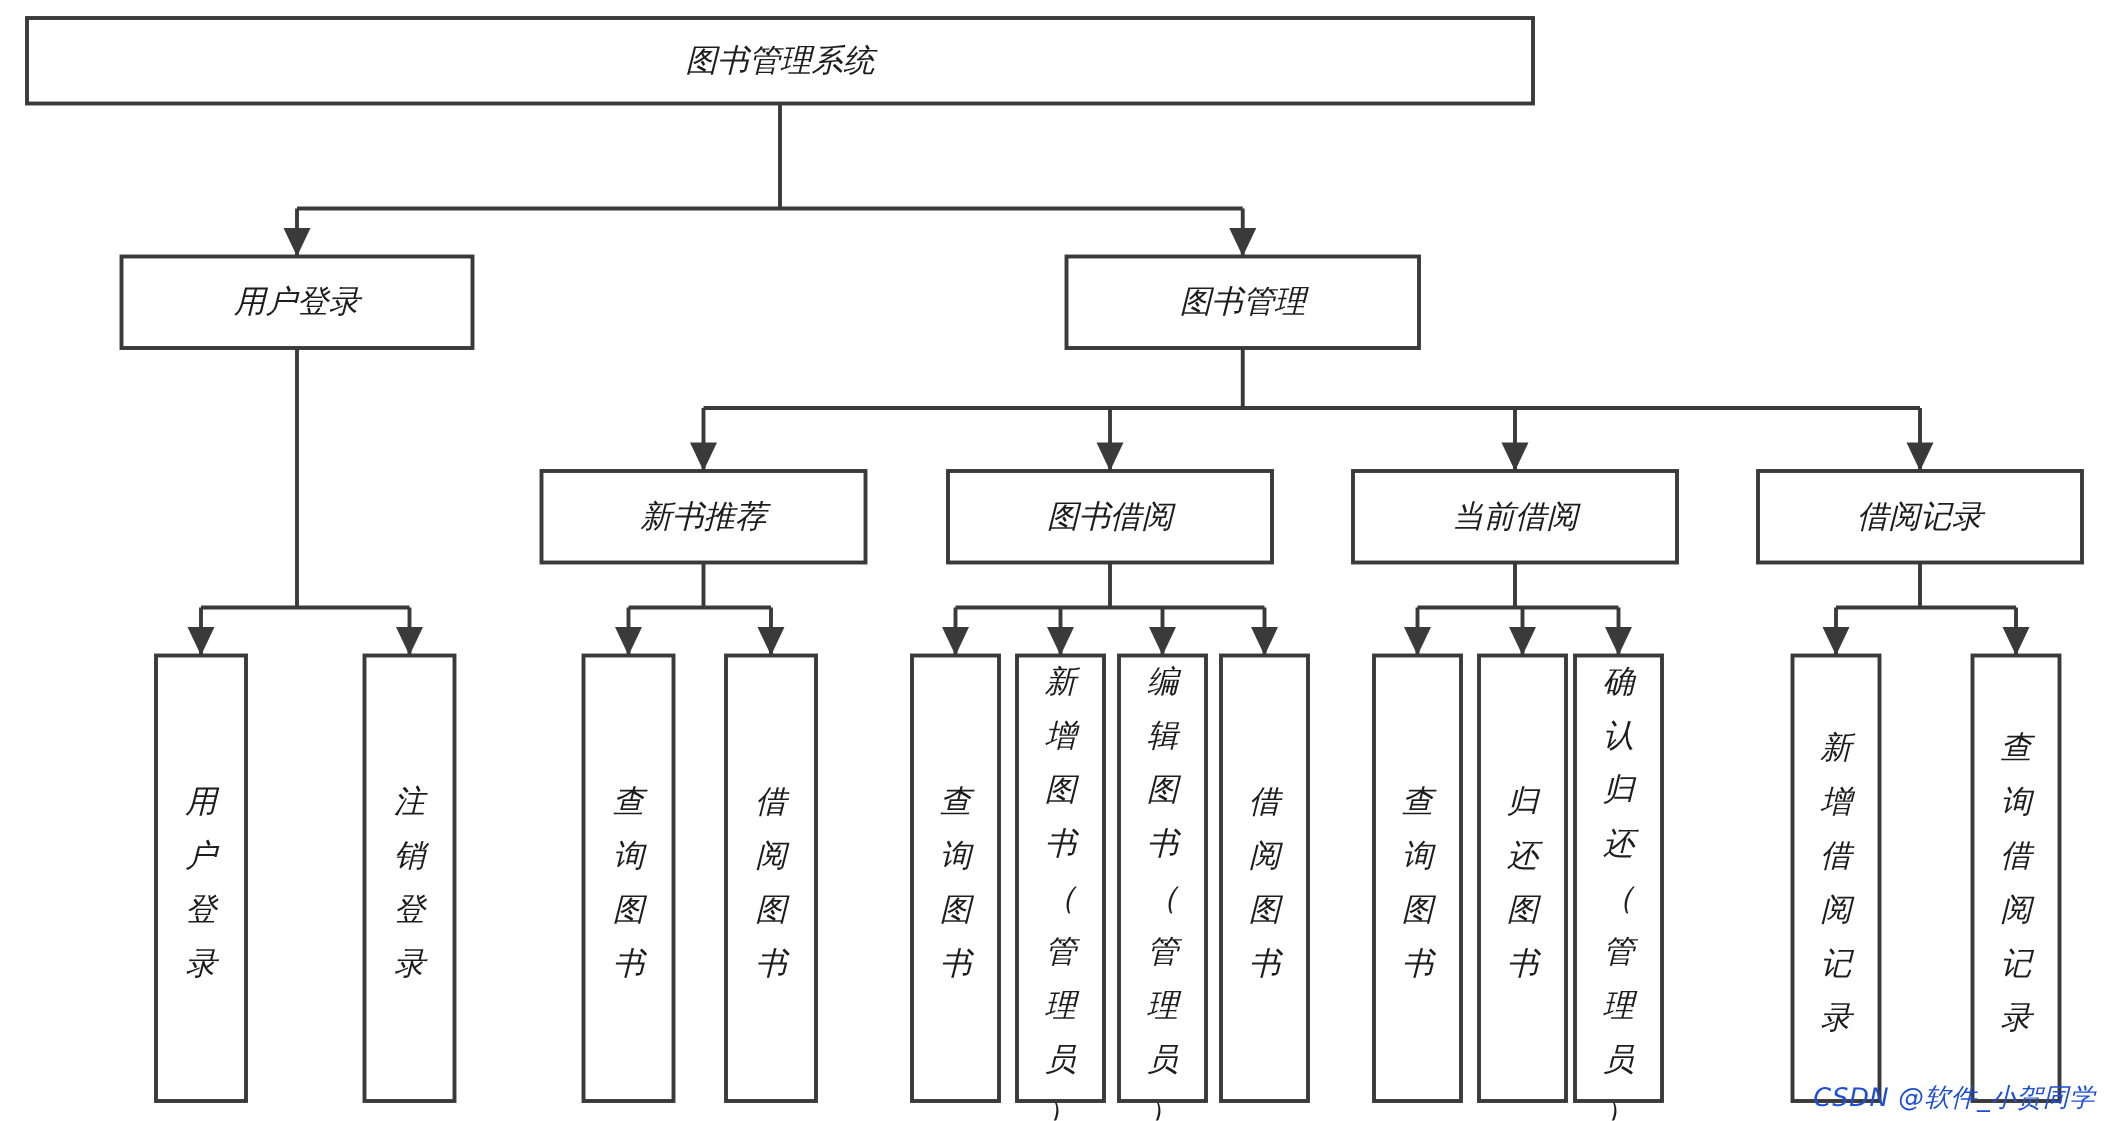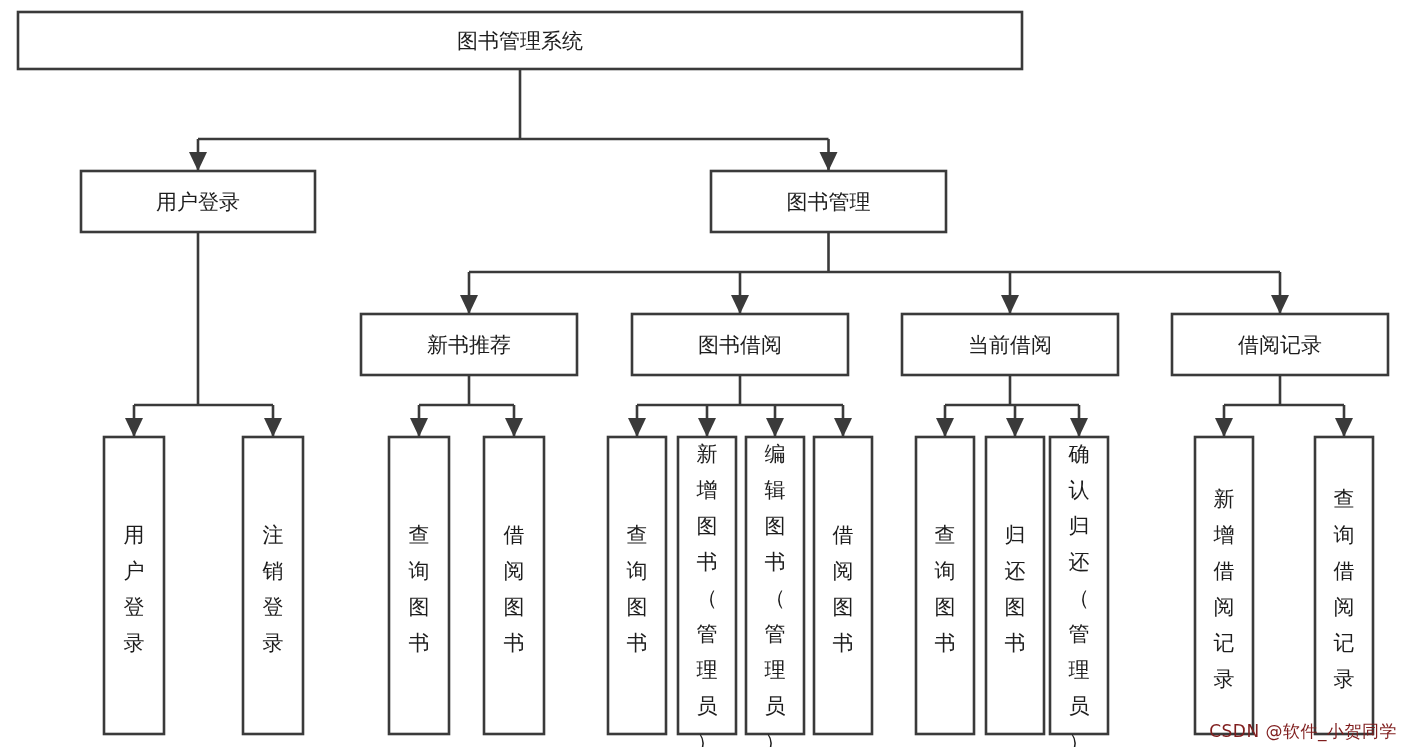--- a/index.html
+++ b/index.html
@@ -13,20 +13,21 @@
     font-family: "DejaVu Sans", "Liberation Sans", sans-serif;
     overflow: hidden;
     position: relative;
   }
   #chart-root {
     position: absolute;
     left: 0;
     top: 0;
     width: 1405px;
     height: 747px;
+    font-style: italic;
   }
   .node-rect {
     fill: #ffffff;
     stroke: #3a3a3a;
     stroke-width: 2.6;
   }
   .node-label-h {
     font-family: "DejaVu Sans", "Liberation Sans", sans-serif;
     font-size: 21px;
     fill: #1d1d1d;
@@ -48,21 +49,21 @@
   .arrow-head {
     fill: #3a3a3a;
     stroke: none;
   }
   .watermark {
     position: absolute;
     right: 8px;
     bottom: 4px;
     font-family: "DejaVu Sans", "Liberation Sans", sans-serif;
     font-size: 17px;
-    color: #7f1d1d;
+    color: #1d4ed8;
     white-space: nowrap;
     letter-spacing: 0.5px;
     user-select: none;
     margin-left: 20px;
   }
 </style>
 </head>
 <body>
 
 <div id="chart-root">

